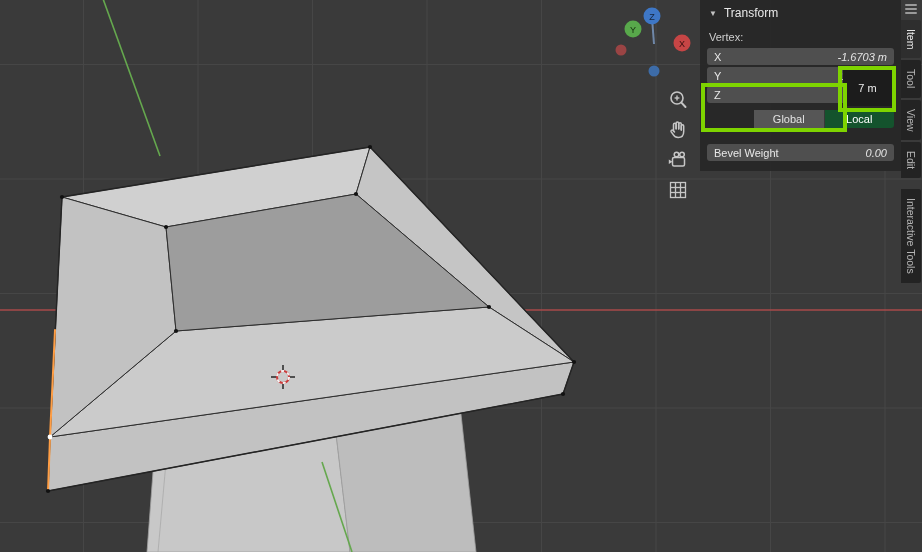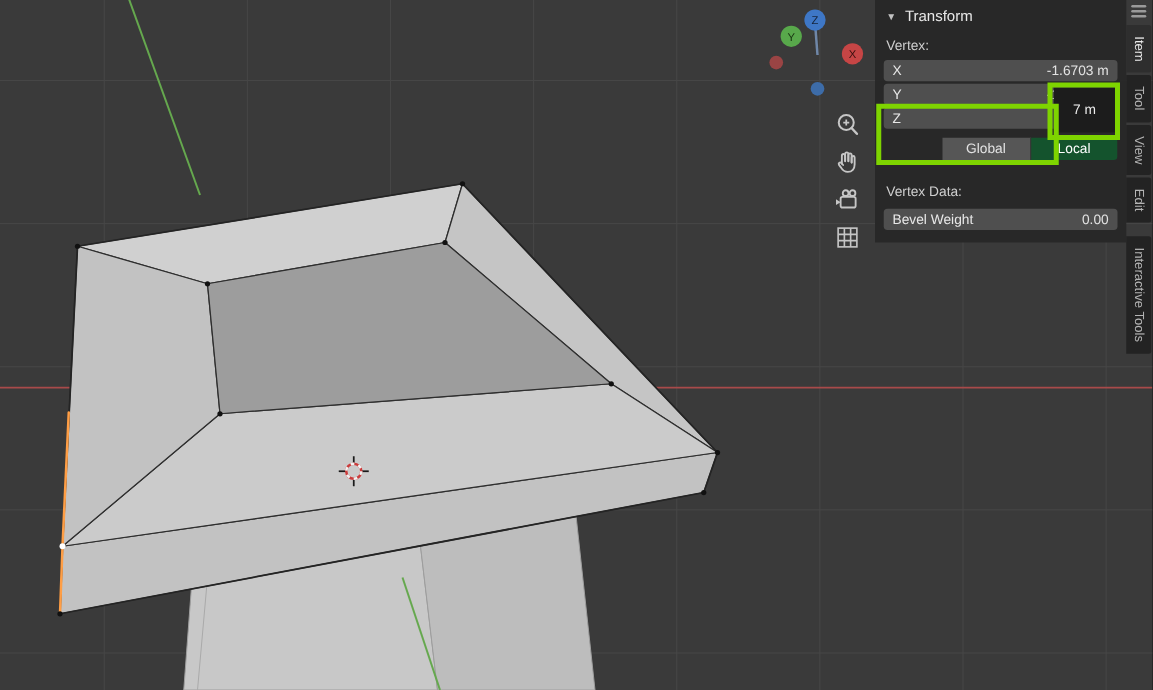--- a/index.html
+++ b/index.html
@@ -28,21 +28,21 @@
     color:#e6e6e6; font-size:11px;
   }
   .panel-header { height:26px; display:flex; align-items:center; gap:7px; padding:0 9px; color:#e8e8e8; font-size:12px; }
   .tri { font-size:8px; color:#c2c2c2; }
   .section-label { height:22px; display:flex; align-items:center; padding:0 9px; color:#cfcfcf; }
   .field-row {
     height:17px; margin:0 7px 2px; background:#4f4f4f; border-radius:3px;
     display:flex; align-items:center; justify-content:space-between; padding:0 7px; box-sizing:border-box;
   }
   .field-row .flabel { color:#e8e8e8; }
-  .field-row .fvalue { color:#e3e3e3; white-space:nowrap; }
+  .field-row .fvalue { color:#e3e3e3; white-space:nowrap;font-style:italic; }
   .seg-row { height:18px; margin:7px 7px 16px; display:flex; border-radius:3px; overflow:hidden;padding-left:47px; }
   .seg { flex:1; display:flex; align-items:center; justify-content:center; background:#565656; color:#e2e2e2; }
   .seg:first-child { border-right:1px solid #383838; }
   .seg.active { background:#14532d; color:#ffffff; }
   .section-label.vd { margin-top:4px; height:20px; }
   .field-row.bevel { margin-top:3px;text-align:right; }
 
   
   .tabs { position:absolute; left:901px; top:0; width:21px; z-index:5; display:flex; flex-direction:column; align-items:flex-start; }
   .menu-icon { width:12px; margin:4px 0 6px 4px; display:flex; flex-direction:column; gap:2px; }
@@ -211,21 +211,20 @@
     <div class="field-row">
       <span class="flabel">Z</span>
       <span class="fvalue"></span>
     </div>
 
     <div class="seg-row">
       <div class="seg">Global</div>
       <div class="seg active">Local</div>
     </div>
 
-    <div class="section-label vd">Vertex Data:</div>
     <div class="field-row bevel">
       <span class="flabel">Bevel Weight</span>
       <span class="fvalue">0.00</span>
     </div>
   </div>
 
   <div class="tabs">
     <div class="menu-icon">
         <i></i>
         <i></i>

